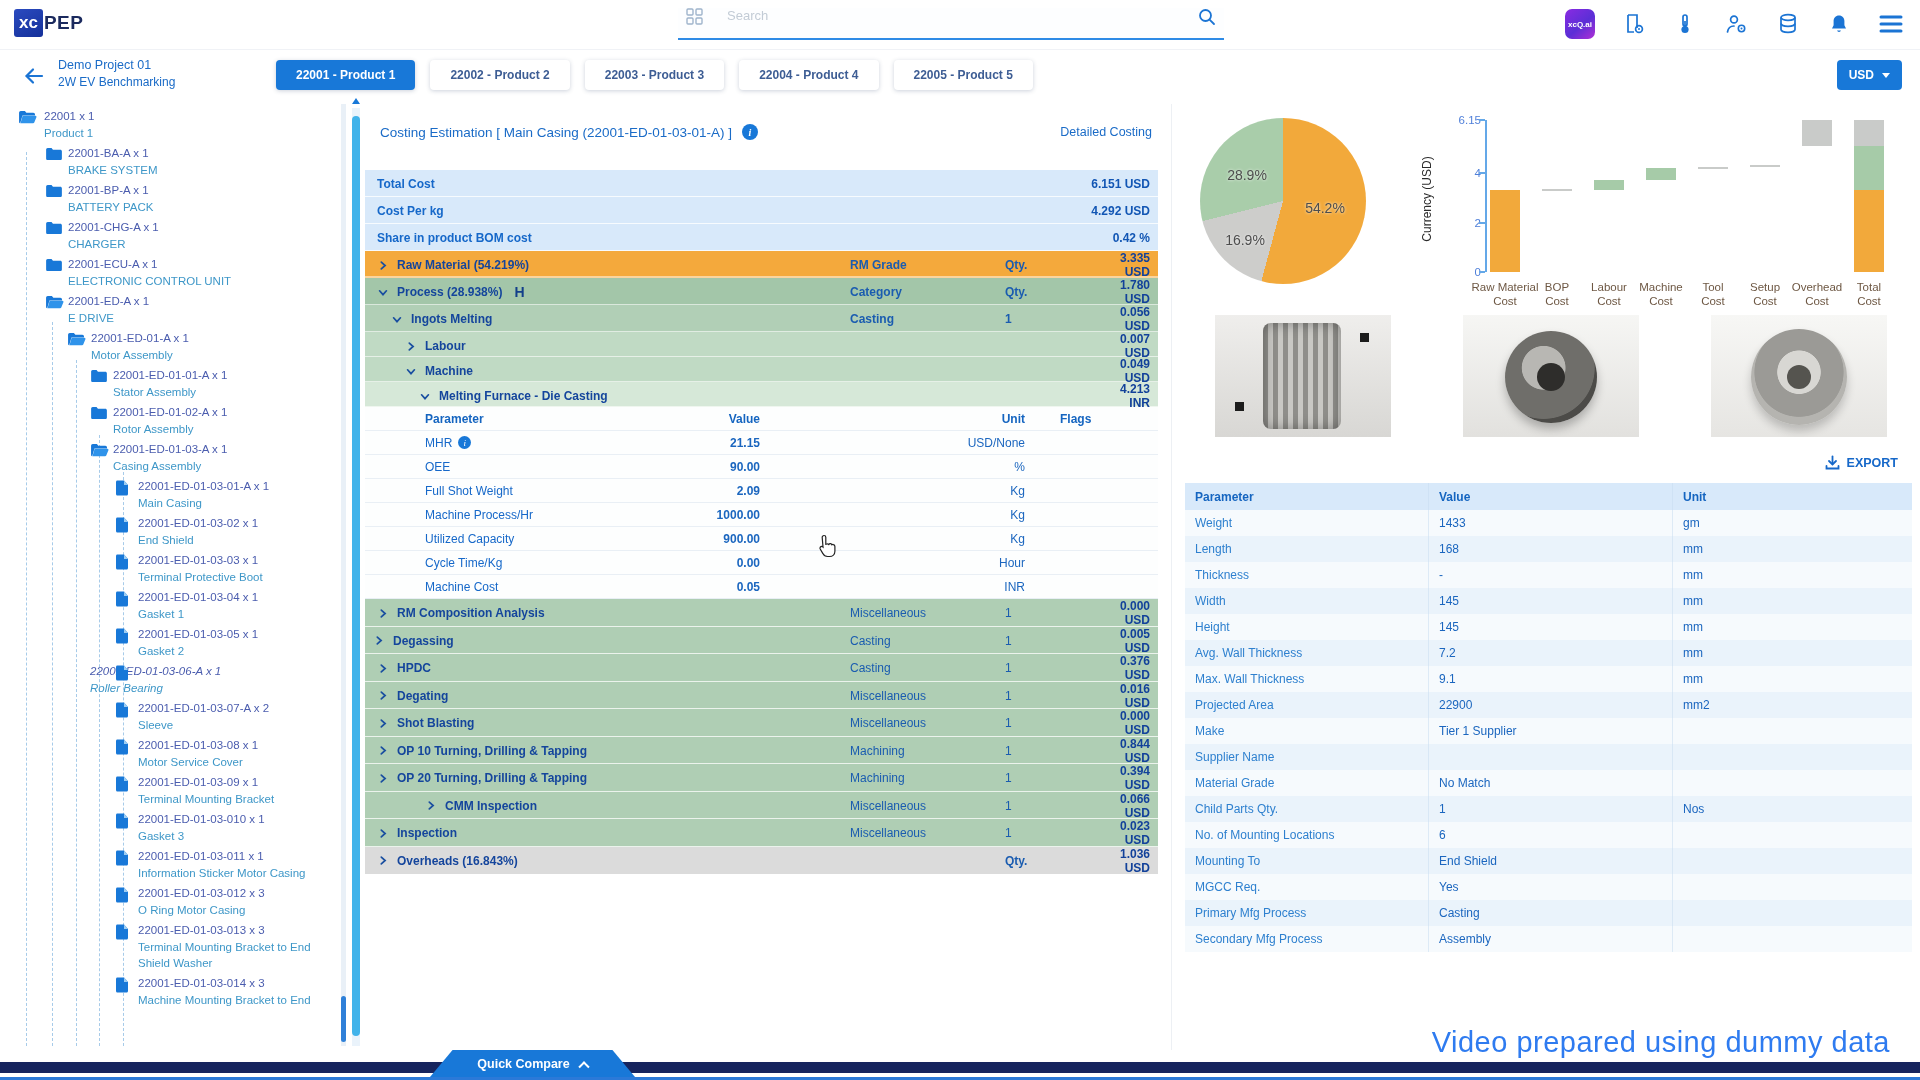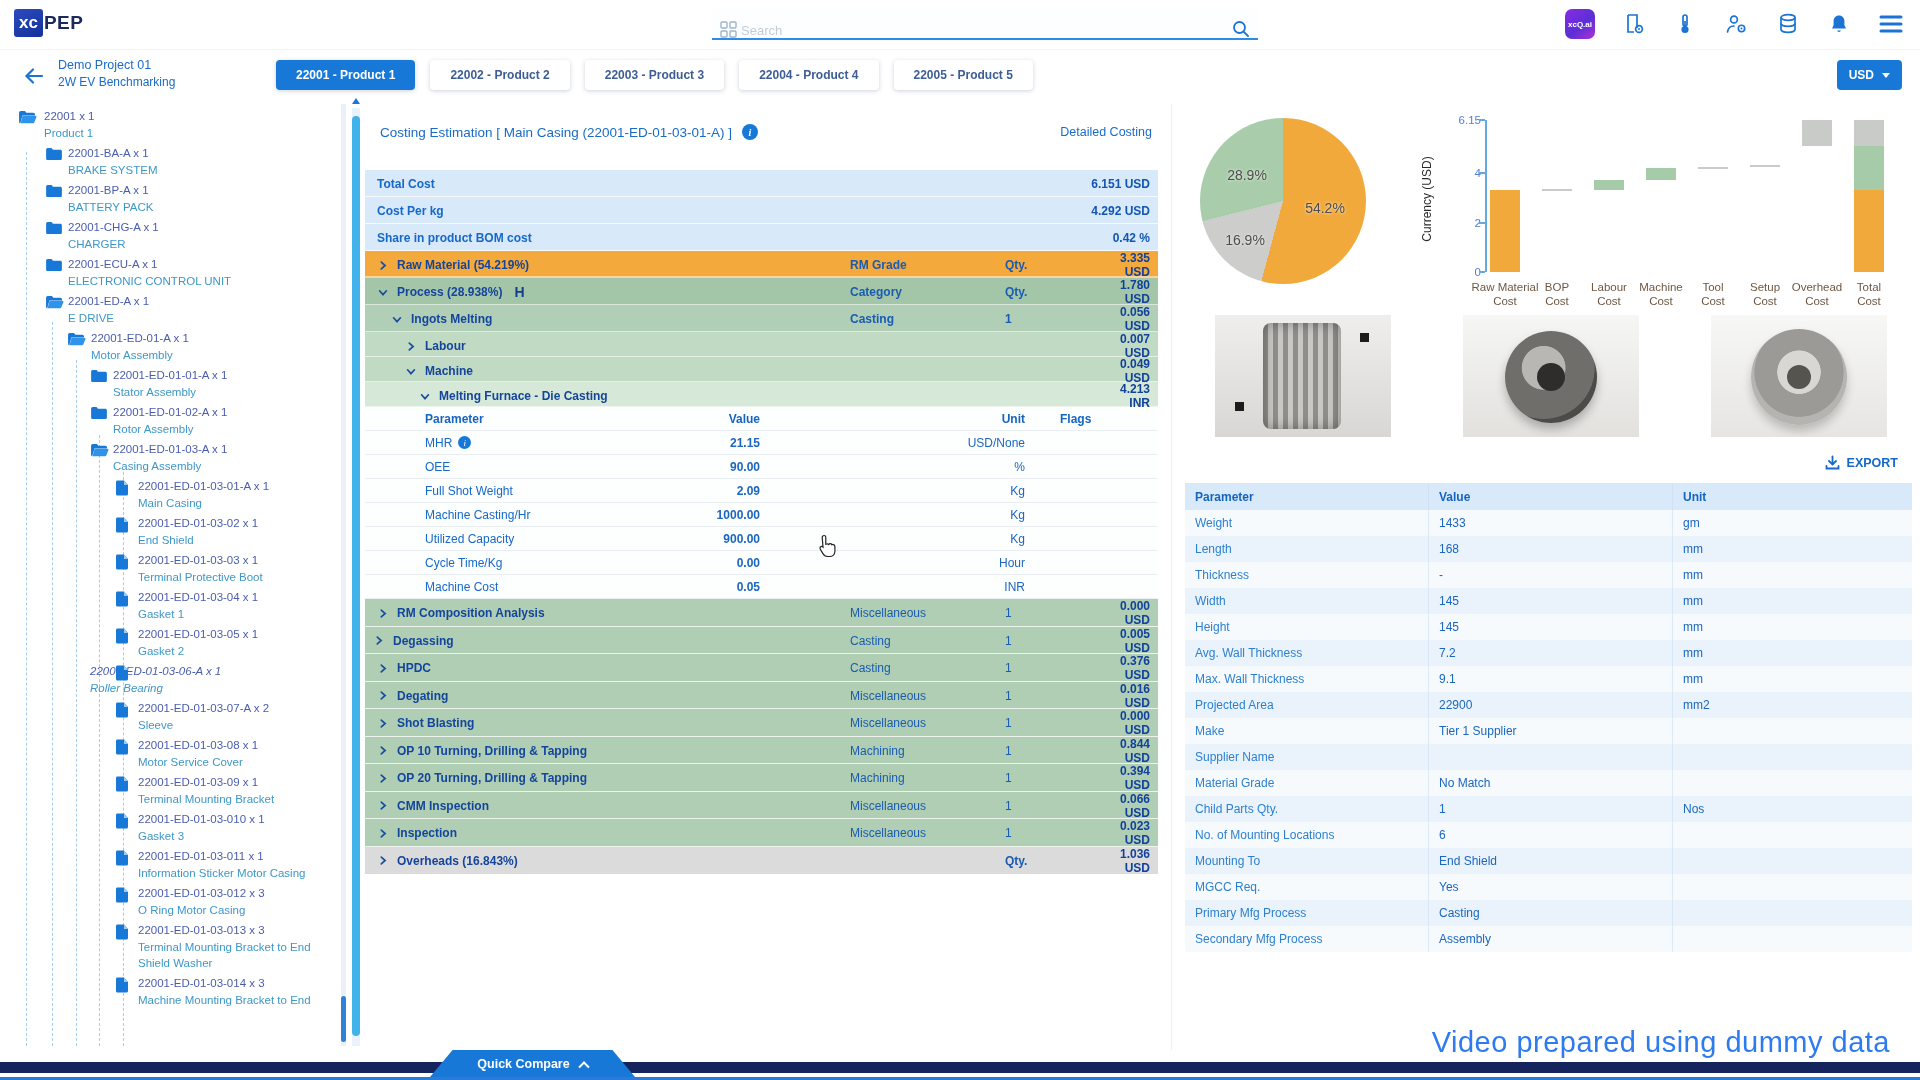--- a/index.html
+++ b/index.html
@@ -7,22 +7,22 @@
   #app { position:relative; width:1920px; height:1080px; background:#fff; overflow:hidden;
          font-family:"Liberation Sans", sans-serif; color:#333; }
 
   
   .topbar { position:absolute; left:0; top:0; width:1920px; height:50px; background:#fff;
             border-bottom:1px solid #f0f2f6; z-index:5; }
   .logo { position:absolute; left:14px; top:9px; display:flex; align-items:center; }
   .logo-xc { background:#1c3faa; background:linear-gradient(150deg,#2b4bc0,#14309a); color:#fff;
              font-weight:700; font-size:17px; padding:4px 5px; border-radius:3px; }
   .logo-pep { color:#1b2a5e; font-weight:700; font-size:19px; letter-spacing:.5px; margin-left:1px; }
-  .search { position:absolute; left:712px; top:8px; width:546px; height:32px;
-            border-bottom:2px solid #2e8be6; display:flex; align-items:flex-end; gap:4px;
+  .search { position:absolute; left:678px; top:8px; width:546px; height:32px;
+            border-bottom:2px solid #2e8be6; display:flex; align-items:flex-start; gap:24px;
             background:#fdfeff; padding:0 8px; }
   .search input { flex:1; border:none; outline:none; font-size:13px; color:#556;
                   font-family:"Liberation Sans",sans-serif; background:transparent; }
   .search input::placeholder { color:#c3ccd6; }
   .top-icons { position:absolute; right:16px; top:9px; display:flex; align-items:center; gap:27px; }
   .xcq { width:30px; height:30px; border-radius:7px; background:linear-gradient(140deg,#8a2be2,#5b2fd6 55%,#b02fd6);
          color:#fff; font-size:8px; font-weight:700; display:flex; align-items:center; justify-content:center; }
   .ticon svg { display:block; }
 
   
@@ -618,21 +618,21 @@
         <div class="crow prow h24">
           <div class="plab">
             <span>Full Shot Weight</span>
           </div>
           <div class="pval">2.09</div>
           <div class="punit">Kg</div>
           <div class="pflag"></div>
         </div>
         <div class="crow prow h24">
           <div class="plab">
-            <span>Machine Casting/Hr</span>
+            <span>Machine Process/Hr</span>
           </div>
           <div class="pval">1000.00</div>
           <div class="punit">Kg</div>
           <div class="pflag"></div>
         </div>
         <div class="crow prow h24">
           <div class="plab">
             <span>Utilized Capacity</span>
           </div>
           <div class="pval">900.00</div>
@@ -740,21 +740,21 @@
                 <polyline points="5,3 9.5,7 5,11" fill="none" stroke="#1a4fa0" stroke-width="2" stroke-linecap="round"></polyline>
               </svg>
             </span>
             <span>OP 20 Turning, Drilling &amp; Tapping</span>
           </div>
           <div class="c1" style="font-weight: 400;">Machining</div>
           <div class="c2" style="font-weight: 400;">1</div>
           <div class="val">0.394 USD</div>
         </div>
         <div class="crow cost row-list h275">
-          <div class="lab" style="padding-left: 12px;">
+          <div class="lab" style="padding-left: 12px; margin-left: 48px;">
             <span class="chev">
               <svg width="13" height="13" viewBox="0 0 14 14">
                 <polyline points="5,3 9.5,7 5,11" fill="none" stroke="#1a4fa0" stroke-width="2" stroke-linecap="round"></polyline>
               </svg>
             </span>
             <span>CMM Inspection</span>
           </div>
           <div class="c1" style="font-weight: 400;">Miscellaneous</div>
           <div class="c2" style="font-weight: 400;">1</div>
           <div class="val">0.066 USD</div>

